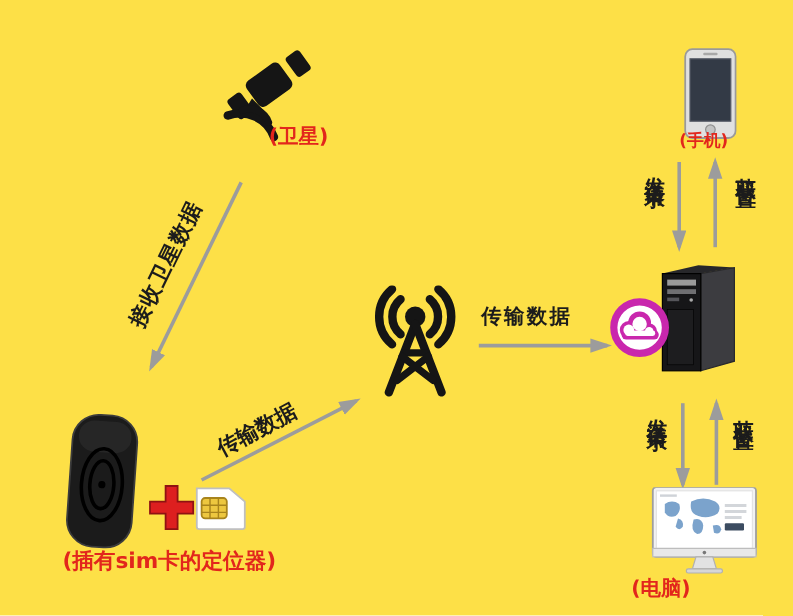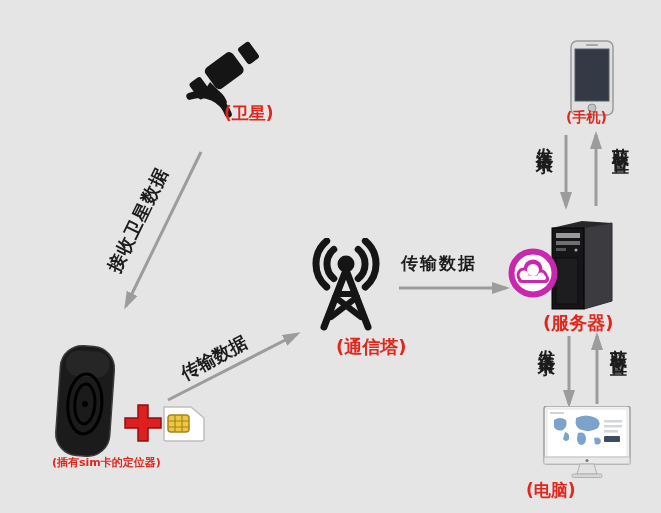--- a/index.html
+++ b/index.html
@@ -1,32 +1,32 @@
 <!DOCTYPE html>
 <html><head>
 <meta charset="utf-8">
 <style>
   html,body{margin:0;padding:0;background:#ffffff;}
   .canvas{
-    position:relative;width:661px;height:513px;background:#e5e5e5;overflow:hidden;
+    position:relative;width:661px;height:513px;background:#fde047;overflow:hidden;
     font-family:"DejaVu Sans",sans-serif;
   }
   .abs{position:absolute;}
   svg{display:block;}
   
   .node-label{
     position:absolute;color:#e2261c;font-weight:bold;white-space:nowrap;
     font-family:"DejaVu Sans",sans-serif;
   }
   #lbl-satellite{left:224px;top:102px;font-size:17px;}
   #lbl-tower{left:336px;top:335px;font-size:18px;}
   #lbl-server{left:543px;top:311px;font-size:18px;}
   #lbl-phone{left:566px;top:109px;font-size:14px;}
   #lbl-computer{left:526px;top:479px;font-size:17px;}
-  #lbl-tracker{left:52px;top:455px;font-size:11px;width:165px;}
+  #lbl-tracker{left:52px;top:455px;font-size:18px;width:165px;}
   
   .edge-label{
     position:absolute;color:#1c1c1c;font-weight:bold;white-space:nowrap;
     font-family:"DejaVu Sans",sans-serif;
   }
   #lbl-receive{left:63px;top:208px;width:150px;font-size:18px;text-align:center;
     transform:rotate(-64deg);letter-spacing:1px;}
   #lbl-transmit1{left:166px;top:346px;width:96px;font-size:18px;text-align:center;
     transform:rotate(-28deg);}
   #lbl-transmit2{left:401px;top:252px;font-size:17px;letter-spacing:2px;}
@@ -102,21 +102,20 @@
     <circle cx="50" cy="26" r="8.5" fill="#151515"></circle>
     <path d="M50,32 L28,89" stroke="#151515" stroke-width="7" stroke-linecap="round" fill="none"></path>
     <path d="M50,32 L72,89" stroke="#151515" stroke-width="7" stroke-linecap="round" fill="none"></path>
     <path d="M41,56 L59,56" stroke="#151515" stroke-width="6" stroke-linecap="round"></path>
     <path d="M39,59 L65,79 M61,59 L35,79" stroke="#151515" stroke-width="6" stroke-linecap="round"></path>
     <path d="M37.8,11.4 A19,19 0 0 0 37.8,40.6" fill="none" stroke="#151515" stroke-width="7" stroke-linecap="round"></path>
     <path d="M30.7,3 A30,30 0 0 0 30.7,49" fill="none" stroke="#151515" stroke-width="7" stroke-linecap="round"></path>
     <path d="M62.2,11.4 A19,19 0 0 1 62.2,40.6" fill="none" stroke="#151515" stroke-width="7" stroke-linecap="round"></path>
     <path d="M69.3,3 A30,30 0 0 1 69.3,49" fill="none" stroke="#151515" stroke-width="7" stroke-linecap="round"></path>
   </svg>
-  <div class="node-label" id="lbl-tower">(通信塔)</div>
 
   <div class="edge-label" id="lbl-transmit2">传输数据</div>
 
   <svg class="abs" style="left:546px;top:214px" width="74" height="100" viewBox="0 0 74 100">
     <polygon points="38,14 66,9 66,87 38,95" fill="#3c3c40" stroke="#2a2a2c" stroke-width="1"></polygon>
     <polygon points="6,14 38,14 66,9 36,7" fill="#27272a"></polygon>
     <rect x="6" y="14" width="32" height="81" fill="#161618" stroke="#000000" stroke-width="1"></rect>
     <rect x="10" y="19" width="24" height="5" fill="#9a9a9a"></rect>
     <rect x="10" y="27" width="24" height="4" fill="#6f6f72"></rect>
     <rect x="10" y="34" width="10" height="3" fill="#55555a"></rect>
@@ -132,21 +131,20 @@
       <circle cx="35" cy="30" r="6.5"></circle>
         <rect x="12" y="29" width="31" height="8" rx="4"></rect>
     </g>
     <g fill="#ffffff">
       <circle cx="18" cy="29" r="4.5"></circle>
         <circle cx="27" cy="24" r="6"></circle>
       <circle cx="35" cy="30" r="3.5"></circle>
         <rect x="15" y="29.5" width="25" height="4.5" rx="2"></rect>
     </g>
   </svg>
-  <div class="node-label" id="lbl-server">(服务器)</div>
 
   <svg class="abs" style="left:570px;top:40px" width="44" height="78" viewBox="0 0 44 78">
     <rect x="1" y="1" width="42" height="74" rx="6" fill="#e0e0e0" stroke="#9a9a9a" stroke-width="1.5"></rect>
     <rect x="16" y="4" width="12" height="2" rx="1" fill="#a8a8a8"></rect>
     <rect x="5" y="9" width="34" height="52" fill="#333a46" stroke="#555b66" stroke-width="1"></rect>
     <circle cx="22" cy="68" r="4" fill="#c4c4c4" stroke="#909090" stroke-width="1"></circle>
   </svg>
   <div class="node-label" id="lbl-phone">(手机)</div>
 
   <div class="vlabel" id="lbl-send-req-top">发送请求</div>

